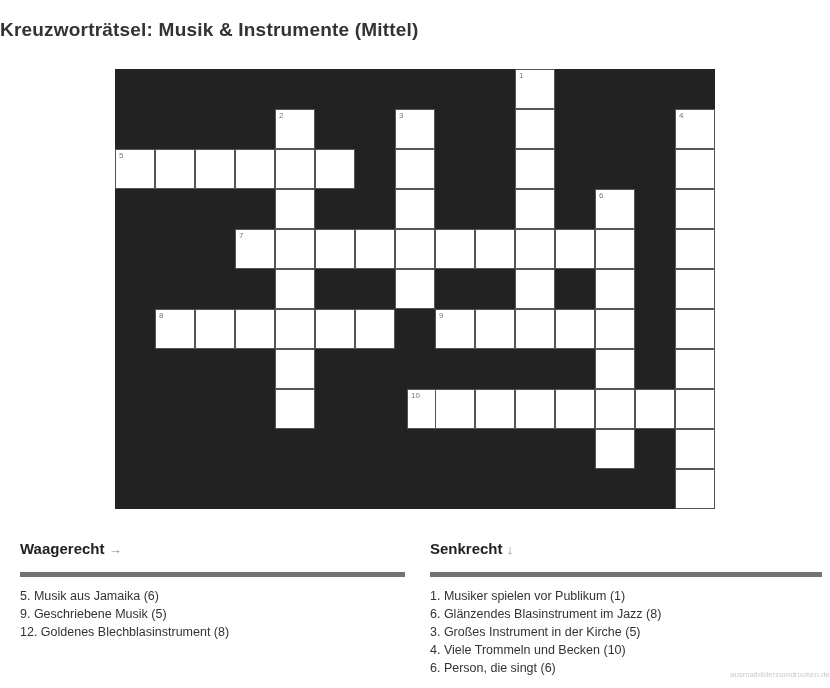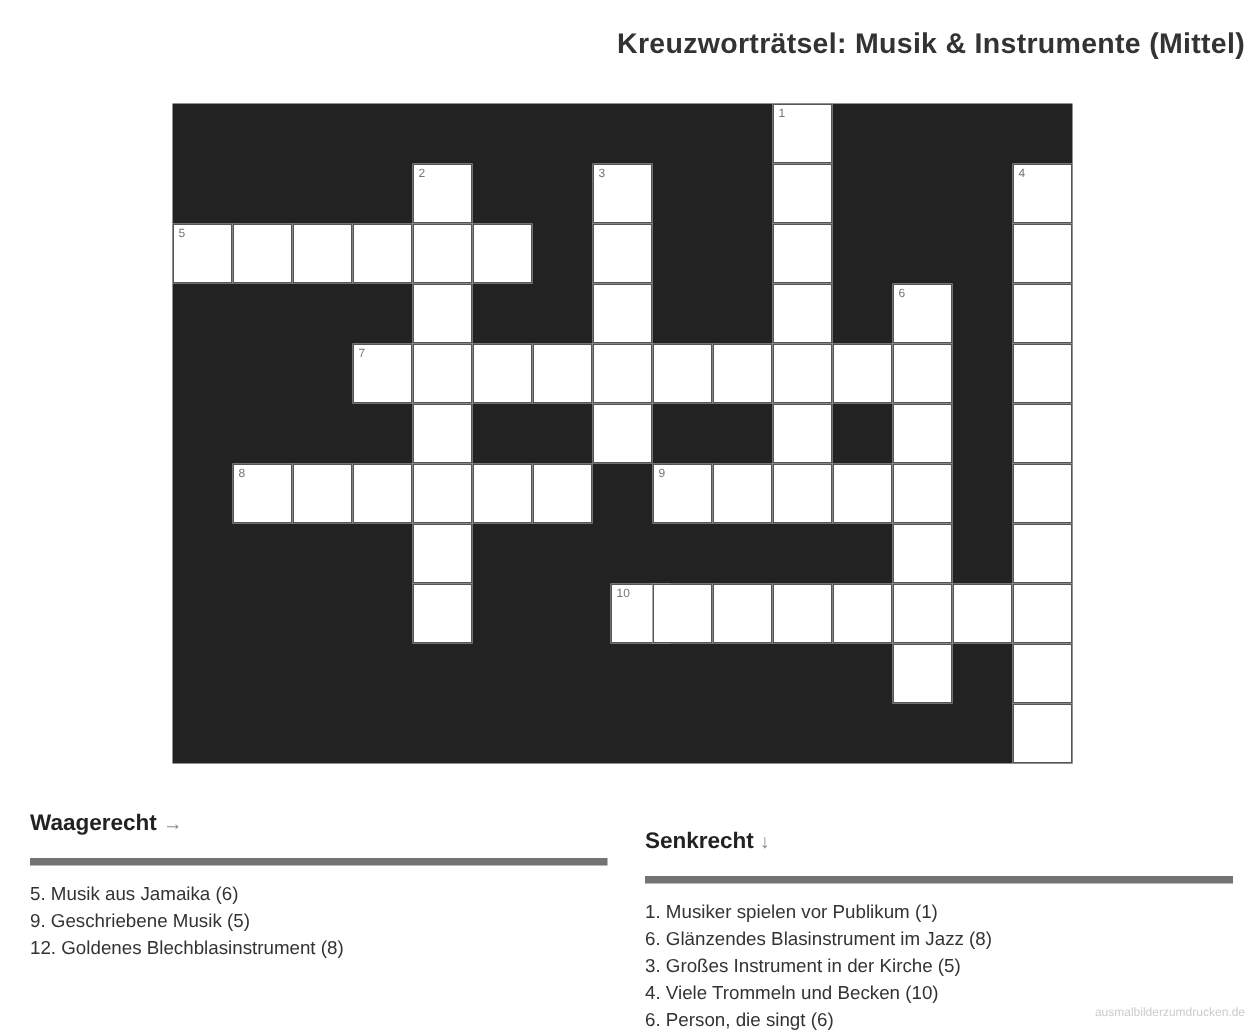--- a/index.html
+++ b/index.html
@@ -1,21 +1,21 @@
 <!DOCTYPE html>
 <html style="--page-bg: #ffffff; --grid-bg: #222222; --cell-bg: #ffffff; --cell-border: #555555; --num-color: #777777;"><head>
 <meta charset="utf-8">
 <style>
   html, body { margin:0; padding:0; background:#ffffff; }
   body { width:830px; height:688px; font-family:"Liberation Sans", sans-serif; }
   .page { position:relative; width:830px; height:688px; background:var(--page-bg,#fff); overflow:hidden; }
 
   .title {
     position:absolute; top:19px; left:0; width:100%;
-    text-align:right; font-size:19px; font-weight:bold; color:#333333;
+    text-align:left; font-size:19px; font-weight:bold; color:#333333;
     letter-spacing:0.2px;
   }
 
   .grid {
     position:absolute; left:115px; top:69px;
     width:600px; height:440px;
     background:var(--grid-bg,#222222);
   }
   .cell {
     position:absolute; width:40px; height:40px;
@@ -23,21 +23,21 @@
     border:1px solid var(--cell-border,#555555);
     box-sizing:border-box;
   }
   .cellnum {
     position:absolute; top:1px; left:3px;
     font-size:8px; line-height:9px; color:var(--num-color,#777777);
   }
 
   .clue-col { position:absolute; top:540px; }
   .clue-col.across { left:20px; width:385px; }
-  .clue-col.down  { left:430px; width:392px;margin-top:12px; }
+  .clue-col.down  { left:430px; width:392px; }
   .clue-col h2 {
     margin:0; font-size:15px; font-weight:bold; color:#222222;
     padding-bottom:15px; border-bottom:5px solid #737373;
   }
   .clue-col h2 .arrow { color:#888888; font-size:13px; font-weight:normal; }
   .clue-col ul { list-style:none; margin:10px 0 0 0; padding:0; }
   .clue-col li { font-size:12.5px; color:#333333; line-height:18px; }
 
   .footer {
     position:absolute; top:670px; left:0; width:100%;

